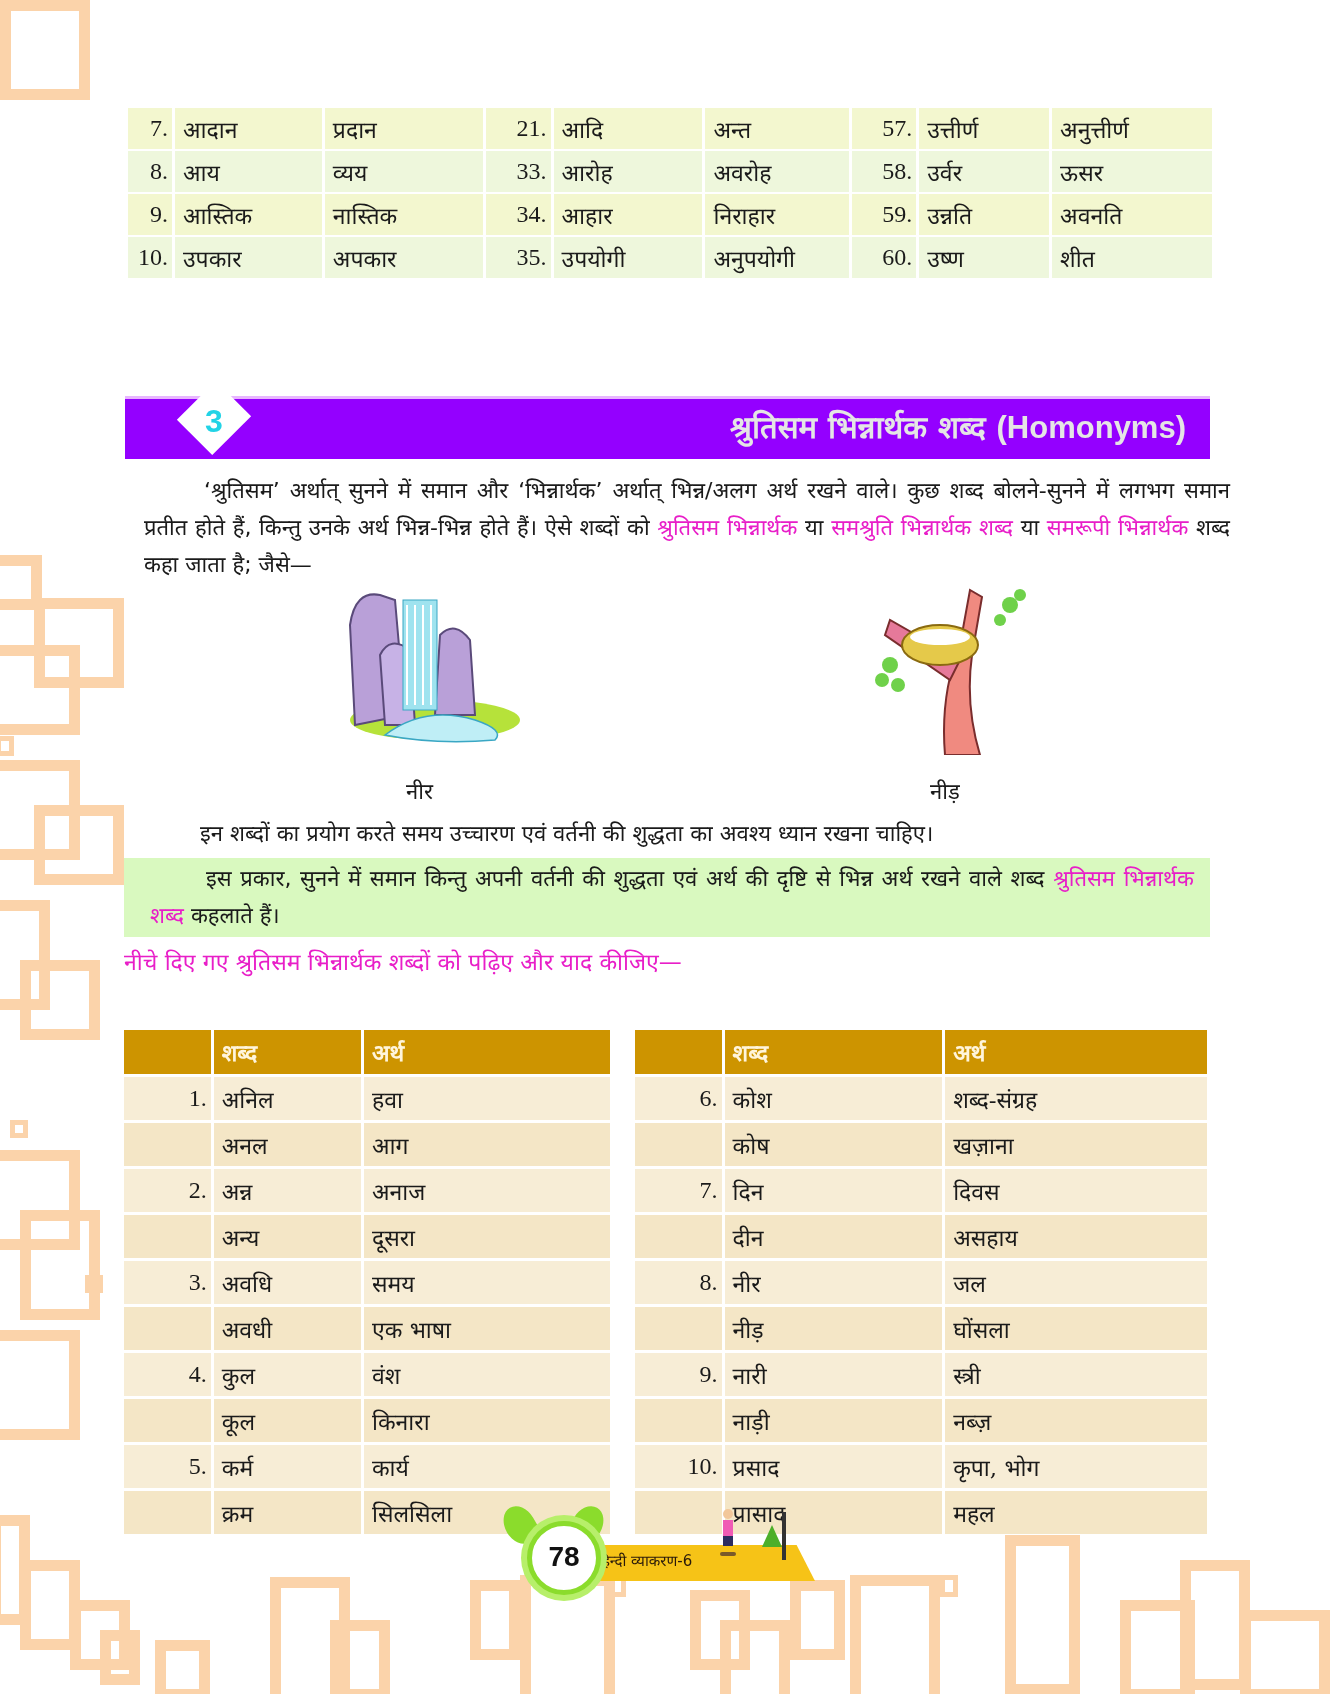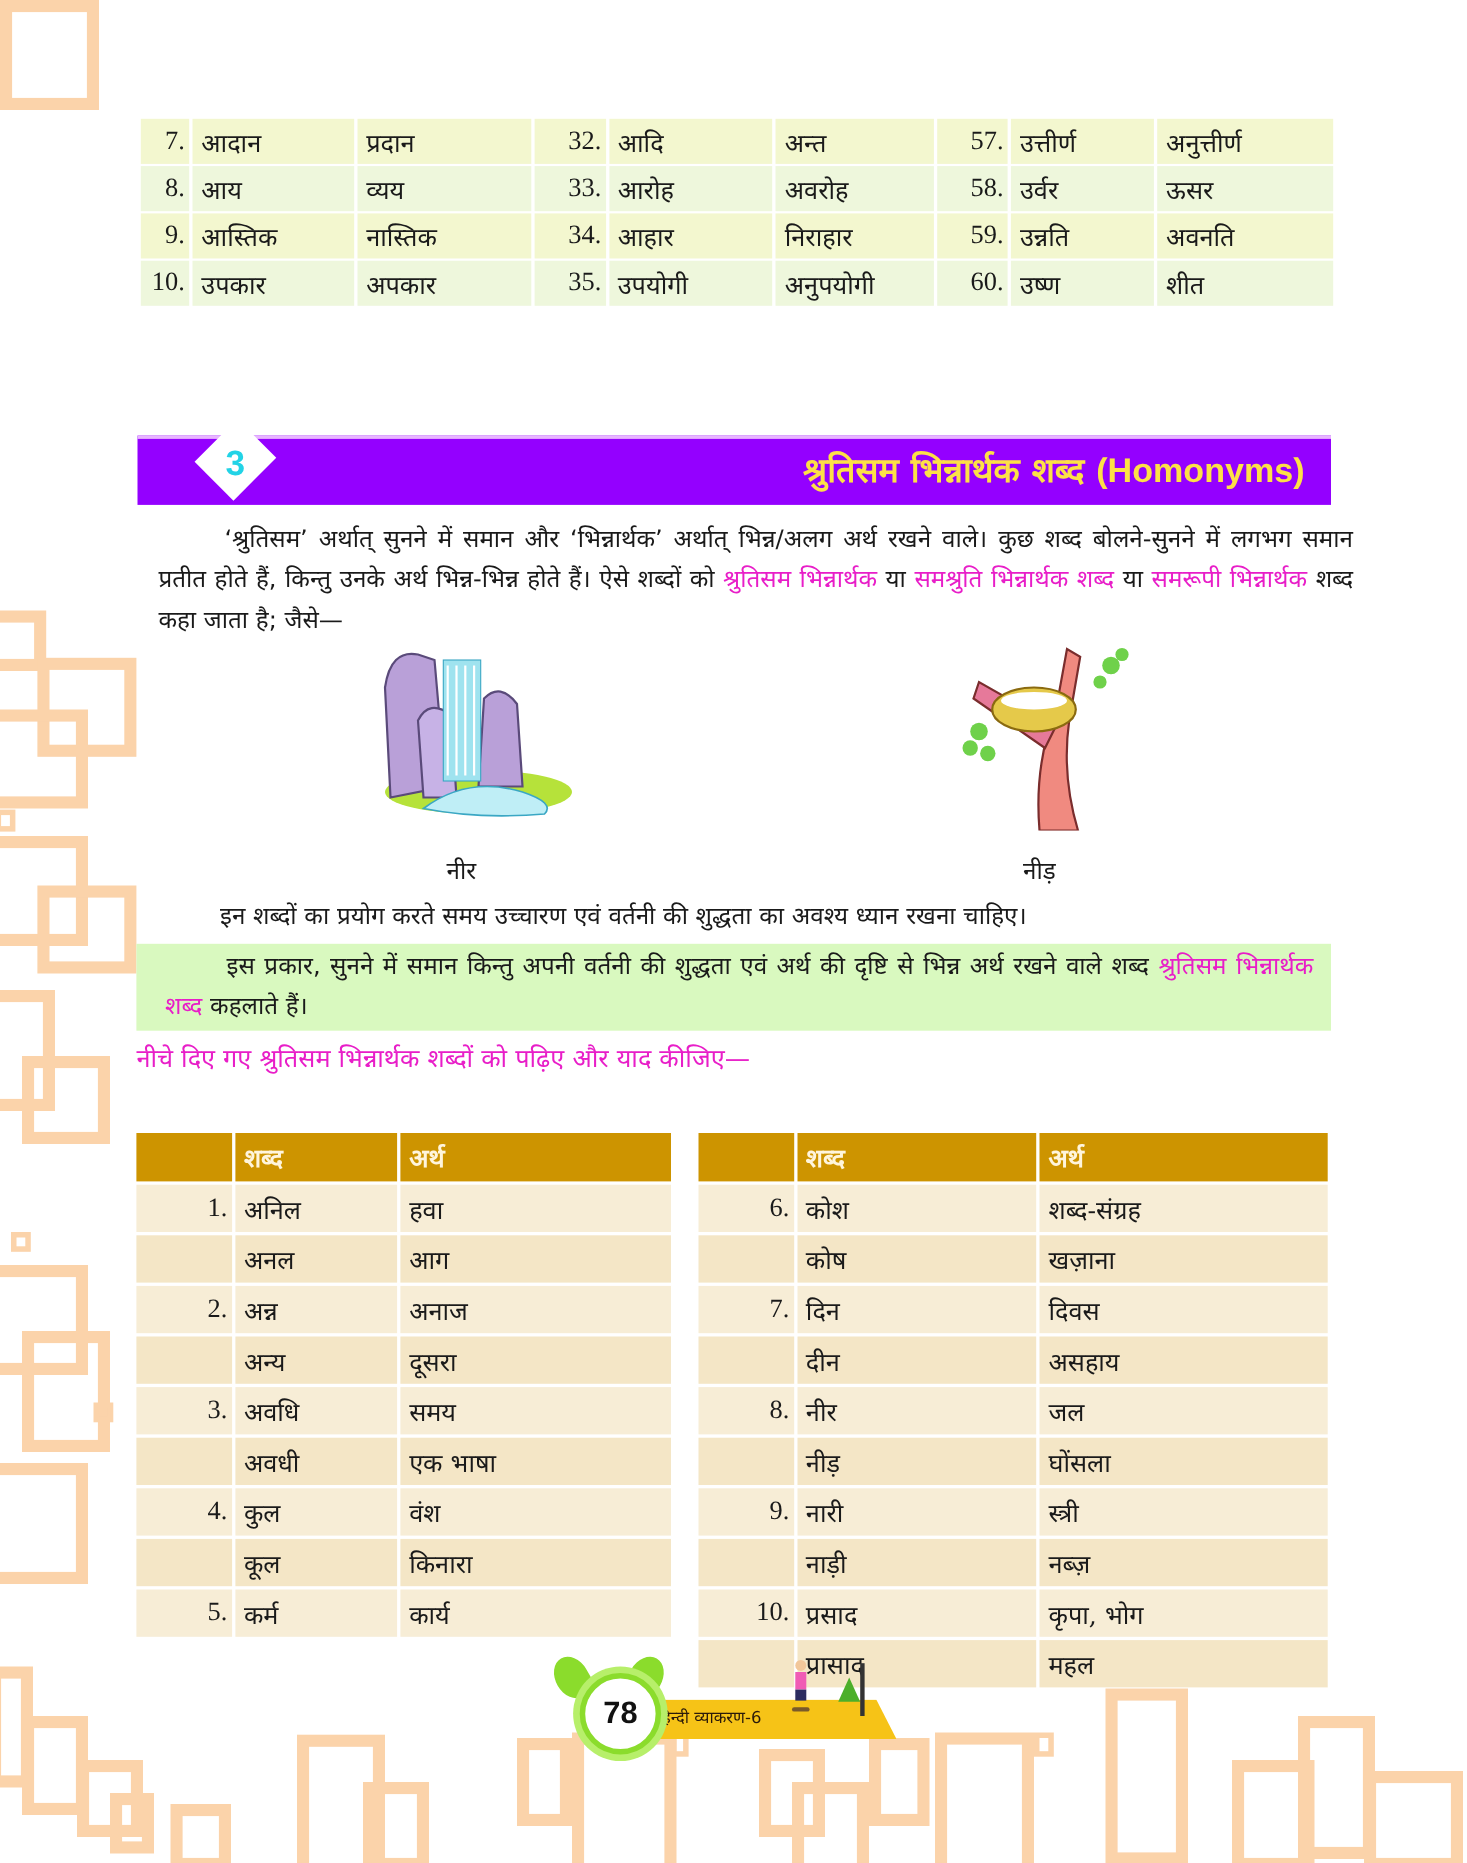--- a/index.html
+++ b/index.html
@@ -10,21 +10,21 @@
   .deco { position:absolute; border:11px solid #fbd3aa; box-sizing:border-box; }
   .deco.sm { border-width:5px; }
   
   .ant-table { position:absolute; left:125px; top:106px; width:1090px; border-collapse:separate; border-spacing:3px 2px; }
   .ant-table td { height:41px; font-size:23px; padding:0 8px; vertical-align:middle; white-space:nowrap; }
   .ant-table tr:nth-child(odd) td { background:#f3f7cf; }
   .ant-table tr:nth-child(even) td { background:#eef7dc; }
   .ant-table td.num { text-align:right; font-family:"Liberation Serif",serif; font-size:24px; padding-right:4px; }
   
   .band { position:absolute; left:125px; top:396px; width:1085px; height:60px; background:#9400ff; border-top:3px solid #e8b5ff; }
-  .band-title { position:absolute; right:24px; top:6px; color:#fde047; font-family:"DejaVu Sans",sans-serif; font-weight:bold; font-size:31px; white-space:nowrap; }
+  .band-title { position:absolute; right:24px; top:6px; color:#e5e5e5; font-family:"DejaVu Sans",sans-serif; font-weight:bold; font-size:31px; white-space:nowrap; }
   .band-title .en { font-family:"Liberation Sans",sans-serif; }
   .diamond { position:absolute; left:64px; top:-6px; width:50px; height:50px; background:#fff; transform:rotate(45deg) scaleY(1.1); }
   .diamond-num { position:absolute; left:64px; top:4px; width:50px; text-align:center; font-family:"Liberation Sans",sans-serif; font-weight:bold; font-size:32px; color:#22d3e6; }
   
   .para { position:absolute; left:124px; width:1086px; font-family:"DejaVu Sans",sans-serif; font-size:22px; line-height:37px; text-align:justify;margin-left:20px; }
   .pink { color:#e81ec8; }
   .caption { position:absolute; font-family:"DejaVu Sans",sans-serif; font-size:22px; }
   .callout { position:absolute; left:124px; top:858px; width:1086px; height:79px; background:#d9f9bf; }
   .callout .para { position:static; width:auto; padding:2px 16px 0 6px; }
   .sub-heading { position:absolute; left:124px; top:945px; font-family:"DejaVu Sans",sans-serif; font-size:23px; color:#e81ec8;text-align:center; }
@@ -91,21 +91,21 @@
       <col style="width:144px">
     <col style="width:64px">
       <col style="width:130px">
       <col style="width:160px">
   </colgroup>
   <tbody id="ant-body">
       <tr>
         <td class="num">7.</td>
         <td>आदान</td>
         <td>प्रदान</td>
-        <td class="num">32.</td>
+        <td class="num">21.</td>
         <td>आदि</td>
         <td>अन्त</td>
         <td class="num">57.</td>
         <td>उत्तीर्ण</td>
         <td>अनुत्तीर्ण</td>
       </tr>
       <tr>
         <td class="num">8.</td>
         <td>आय</td>
         <td>व्यय</td>
@@ -244,20 +244,25 @@
       <tr>
         <td class="num"></td>
         <td>कूल</td>
         <td>किनारा</td>
       </tr>
       <tr>
         <td class="num">5.</td>
         <td>कर्म</td>
         <td>कार्य</td>
       </tr>
+      <tr>
+        <td class="num"></td>
+        <td>क्रम</td>
+        <td>सिलसिला</td>
+      </tr>
     </tbody>
 </table>
 <table class="hom" style="left:632px;width:578px;">
   <colgroup>
       <col style="width:86px">
       <col style="width:216px">
       <col style="width:260px">
     </colgroup>
   <thead>
       <tr>

